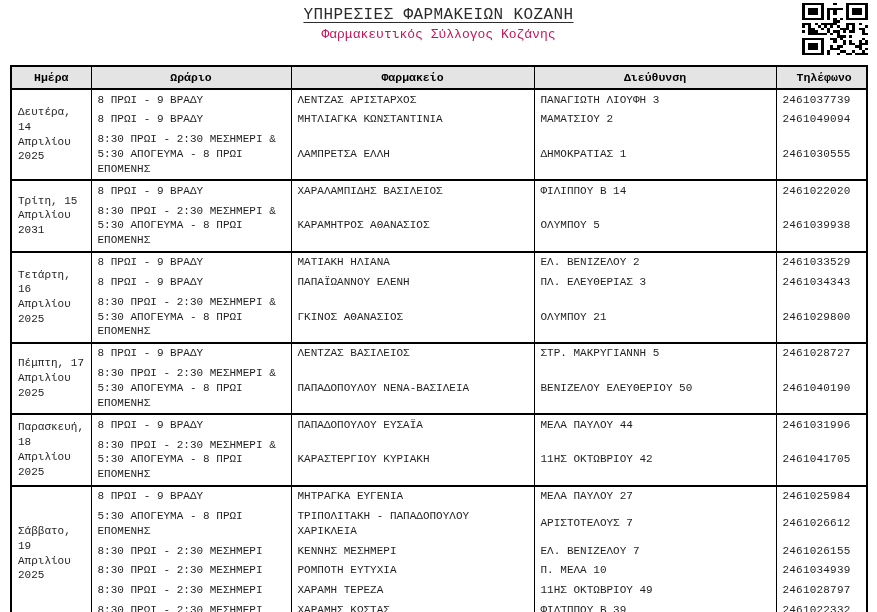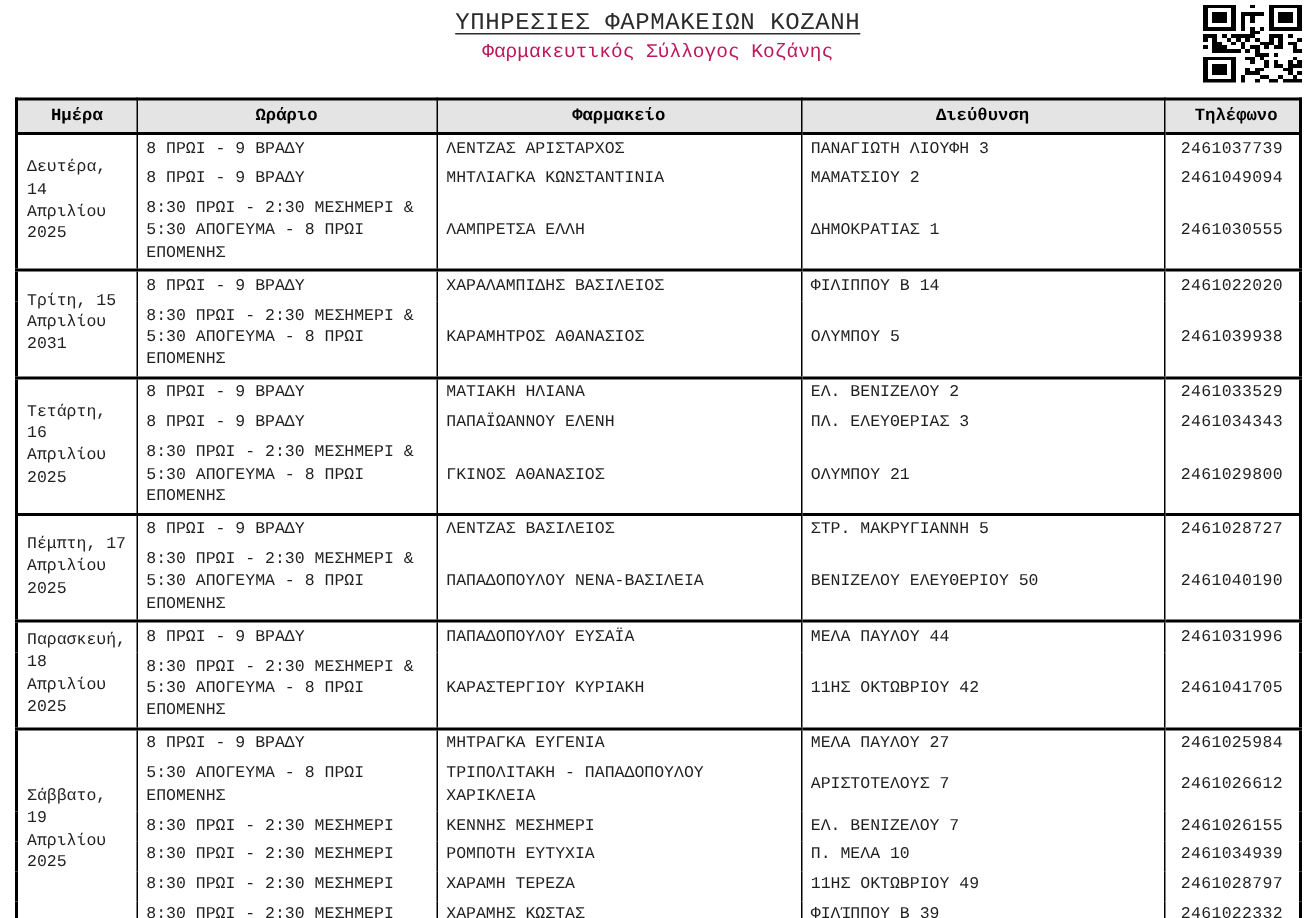--- a/index.html
+++ b/index.html
@@ -29,21 +29,21 @@
     background:#e4e4e4; font-weight:bold; font-size:11.5px; text-align:center;
     padding:4px 20px; border:1px solid #000000; border-bottom:2px solid #000000;
     color:#000000;
   }
   table.sched td {
     font-size:11px; padding:2.5px 6px; vertical-align:middle;
     border-left:1px solid #000000; line-height:1.35; color:#1f1f1f;
   }
   table.sched tr.group-first td { border-top:2px solid #000000; }
   td.day-cell { font-size:11.5px; line-height:1.5; }
-  td.phone-cell { letter-spacing:0.2px;text-align:center; }
+  td.phone-cell { letter-spacing:0.2px; }
 </style>
 </head>
 <body>
 
 <div class="page">
 
   <div class="title">
     <span class="u">ΥΠΗΡΕΣΙΕΣ ΦΑΡΜΑΚΕΙΩΝ ΚΟΖΑΝΗ</span>
   </div>
   <div class="subtitle">Φαρμακευτικός Σύλλογος Κοζάνης</div>

